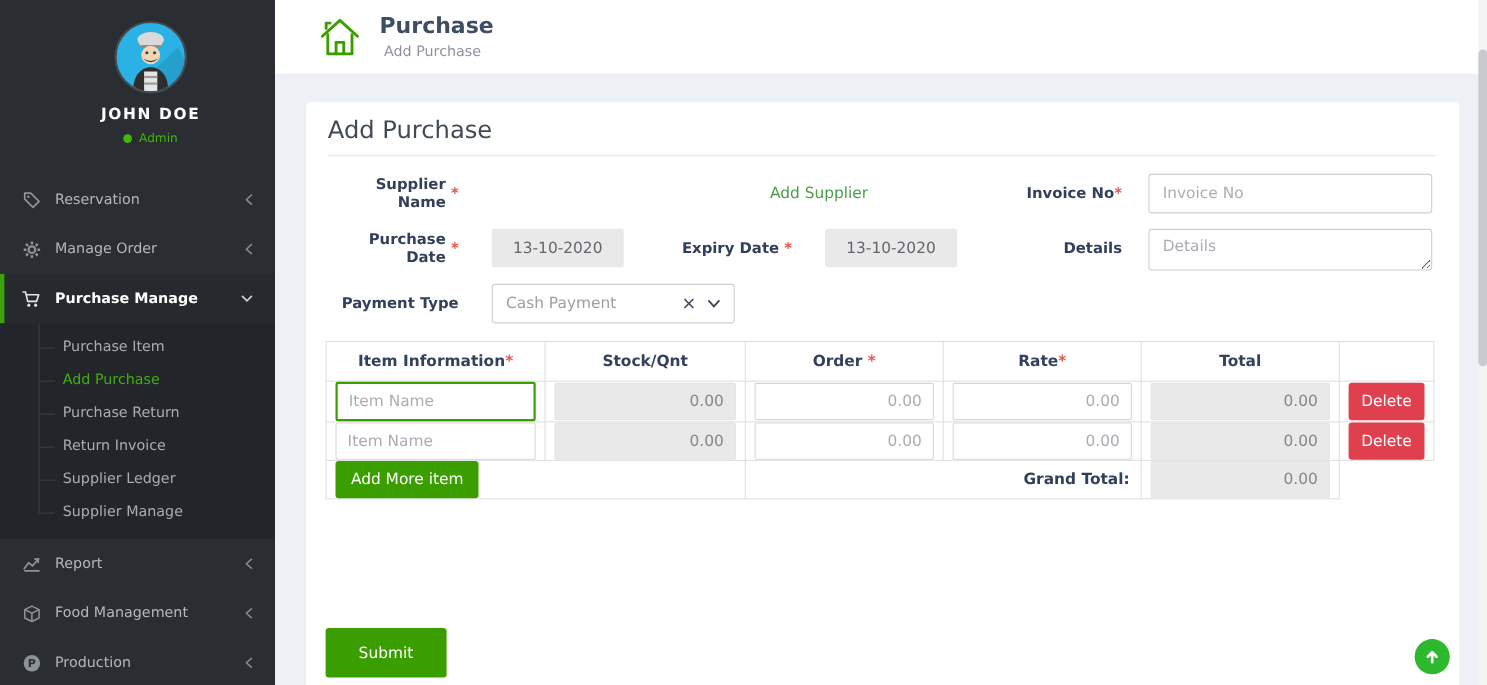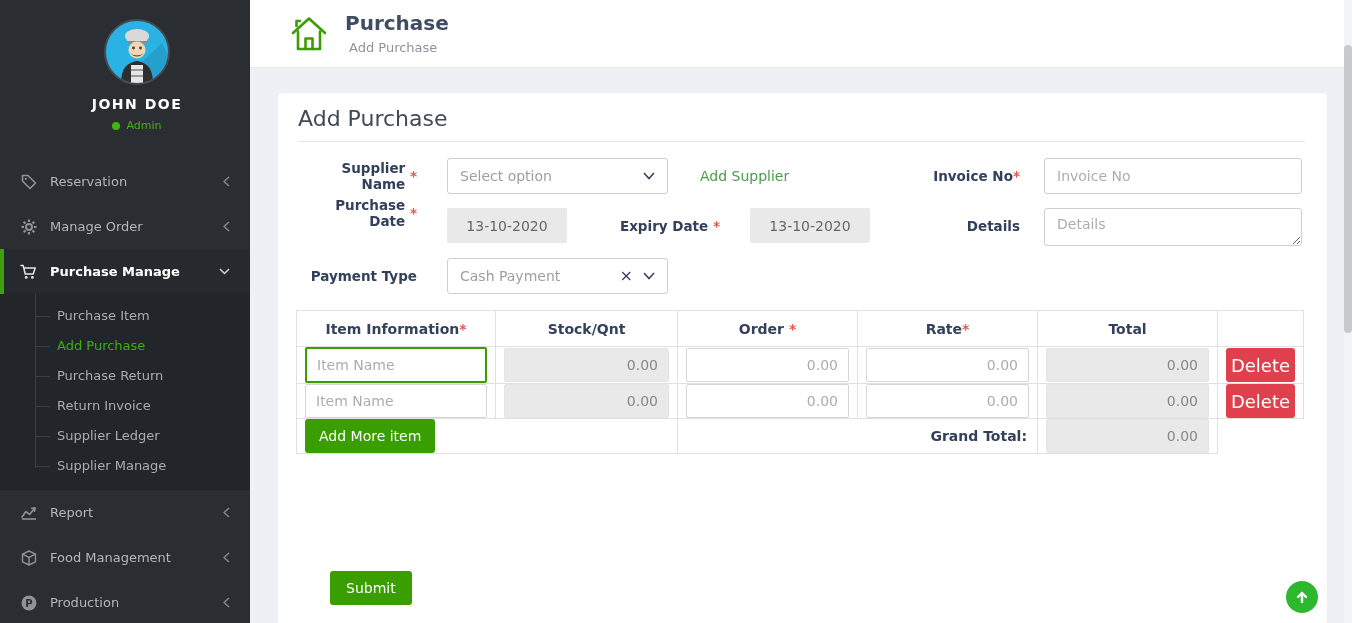--- a/index.html
+++ b/index.html
@@ -56,25 +56,25 @@
 
   
   .purchase-table { position:absolute; left:18px; top:217px; width:1007px; border-collapse:collapse; table-layout:fixed; font-size:14px; }
   .purchase-table th { border:1px solid #e0e0e0; height:36px; color:#33415c; font-weight:bold; text-align:center; }
   .purchase-table td { border:1px solid #e0e0e0; height:35px; padding:0 8px; vertical-align:middle; }
   .purchase-table td.no-border { border:none; background:transparent; }
   .cell-input { width:100%; height:34px; border:1px solid #d4d7da; border-radius:2px; padding:0 10px; font-size:14px; color:#555; font-family:inherit; background:#fff; }
   .cell-input.num { text-align:right; }
   .cell-input.readonly { background:#e9e9e9; border:1px solid #e4e4e4; color:#84878c; }
   .cell-input.focused { border:2px solid #3a9d00; height:36px; }
-  .delete-btn { width:100%; height:34px; background:#e0404e; color:#fff; border:none; border-radius:3px; font-size:18px; cursor:pointer; font-family:inherit; }
+  .delete-btn { width:100%; height:34px; background:#e0404e; color:#fff; border:none; border-radius:3px; font-size:14px; cursor:pointer; font-family:inherit; }
   .right-label-cell { text-align:right; font-weight:bold; color:#33405c; padding-right:10px !important; }
   .btn-green { height:34px; background:#3a9d00; color:#fff; border:none; border-radius:3px; padding:0 14px; font-size:14px; cursor:pointer; font-family:inherit; }
 
-  .submit-btn { position:absolute; left:18px; top:478px; height:34px; background:#3a9d00; color:#fff; border:none; border-radius:3px; padding:0 16px; font-size:14px; cursor:pointer; font-family:inherit;margin-left:34px; }
+  .submit-btn { position:absolute; left:18px; top:478px; height:45px; background:#3a9d00; color:#fff; border:none; border-radius:3px; padding:0 30px; font-size:14px; cursor:pointer; font-family:inherit; }
 
   
   .scroll-top { position:absolute; left:1286px; top:581px; width:32px; height:32px; border-radius:50%; background:#2eb82e; border:none; cursor:pointer; display:flex; align-items:center; justify-content:center; z-index:9; }
   .sb-track { position:absolute; right:0; top:0; width:8px; height:623px; background:#f2f3f5; z-index:8; cursor:pointer; }
   .sb-thumb { position:absolute; right:0; top:45px; width:8px; height:288px; background:#c7c9cc; border-radius:4px; cursor:grab; }
 </style>
 </head>
 <body>
 
 <div class="app">
@@ -234,36 +234,28 @@
 
     <div class="content">
       <div class="card">
         <div class="card-title">Add Purchase</div>
         <div class="card-divider"></div>
 
         <div class="f-label" style="left:18px; top:65px; width:121px;">
           <span>Supplier Name</span>
             <span class="req"> *</span>
         </div>
-        <div class="select-box" style="left:169px; top:65px; width:221px;">
-          <span class="sb-text">Select option</span>
-          <span class="sb-chev">
-            <svg width="12" height="8" viewBox="0 0 12 8" fill="none" stroke="#36435e" stroke-width="1.6">
-                <polyline points="1,1 6,6.5 11,1"></polyline>
-              </svg>
-          </span>
-        </div>
         <a class="link-green" style="left:422px; top:65px;">Add Supplier</a>
         <div class="f-label" style="left:622px; top:65px; width:120px;">
           <span>Invoice No</span>
             <span class="req">*</span>
         </div>
         <input class="text-input" style="left: 766px; top: 65px; width: 258px;" placeholder="Invoice No">
 
-        <div class="f-label" style="left:18px; top:102px; width:121px;">
+        <div class="f-label" style="left:18px; top:115px; width:121px;">
           <span>Purchase Date</span>
             <span class="req"> *</span>
         </div>
         <input class="date-input" style="left: 169px; top: 115px;" readonly="" value="13-10-2020">
         <div class="f-label" style="left:322px; top:115px; width:120px;">
           <span>Expiry Date</span>
             <span class="req"> *</span>
         </div>
         <input class="date-input" style="left: 472px; top: 115px;" readonly="" value="13-10-2020">
         <div class="f-label" style="left:622px; top:115px; width:120px;">

